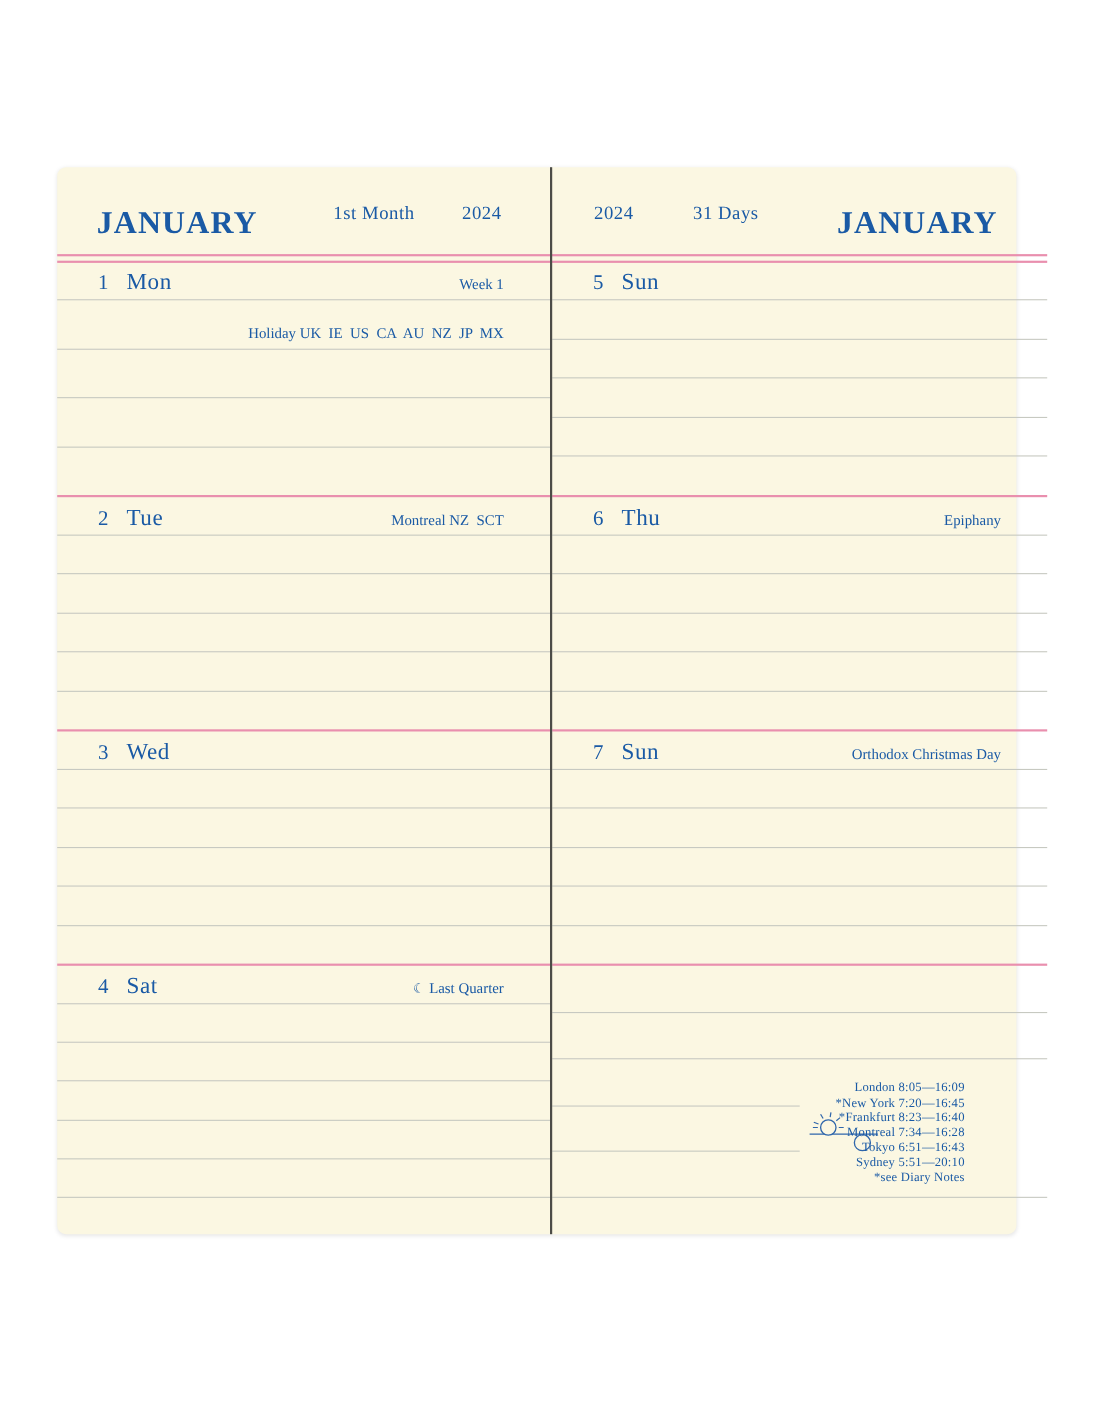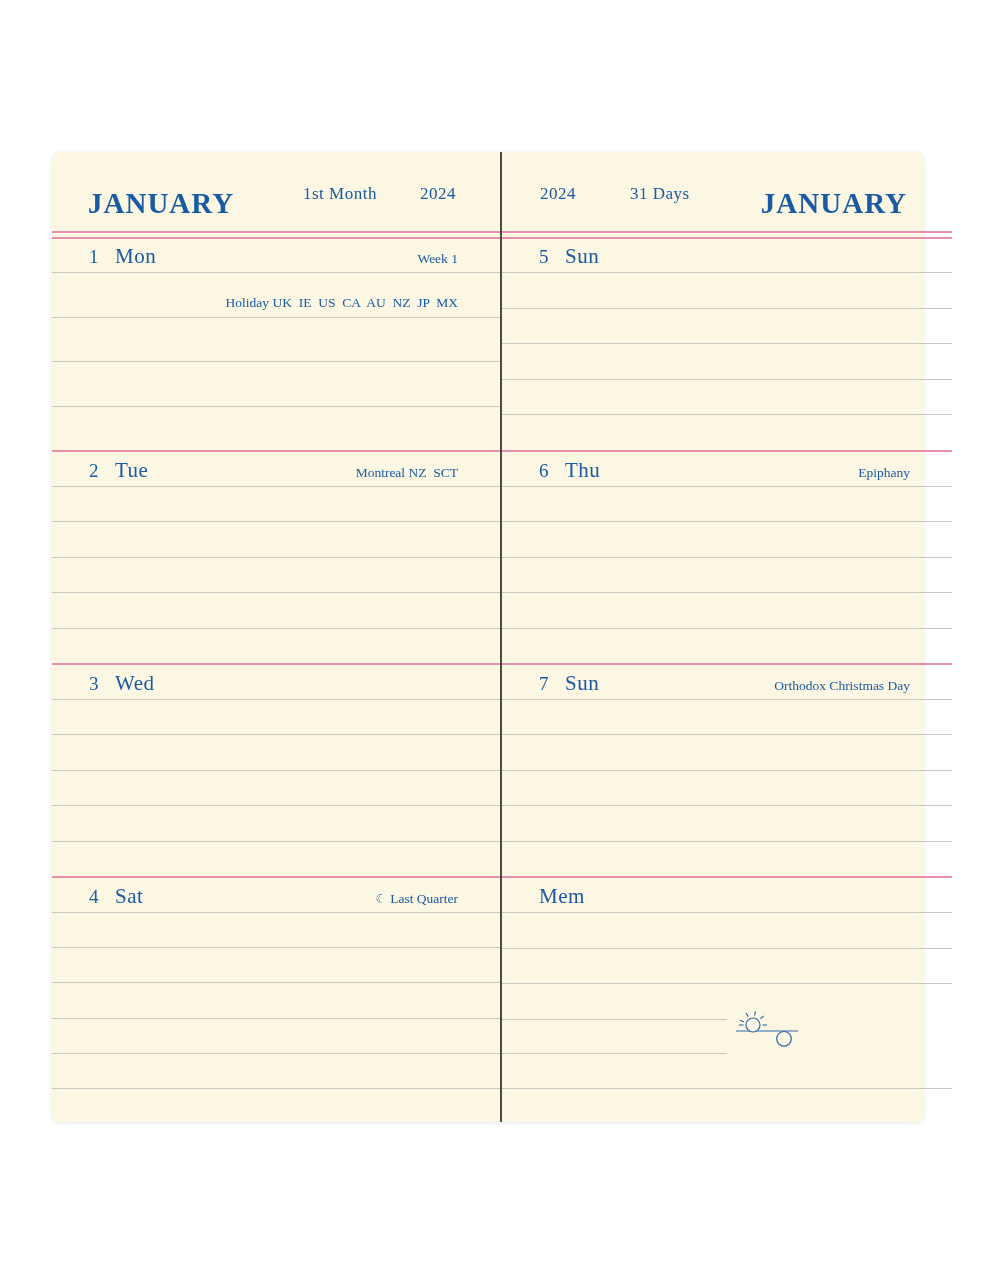--- a/index.html
+++ b/index.html
@@ -160,23 +160,20 @@
         <span class="day-note">Orthodox Christmas Day</span>
       </div>
       <div class="row"></div>
       <div class="row"></div>
       <div class="row"></div>
       <div class="row"></div>
       <div class="row"></div>
     </section>
 
     <section class="block col-r sep-top block-last" style="top:724px;height:213px">
-      <div class="day-header">
-        <span class="day-name" style="margin-left:0">Mem</span>
-      </div>
       <div class="row"></div>
       <div class="row"></div>
       <div class="row short">
           <div class="partial-rule"></div>
         </div>
       <div class="row short">
           <div class="partial-rule"></div>
         </div>
       <div class="row"></div>
     </section>
@@ -187,16 +184,25 @@
       <circle cx="70" cy="33.8" r="7.3" fill="#fbf7e2" stroke="#2f66ab" stroke-width="1.2"></circle>
       <g stroke="#2f66ab" stroke-width="1.1">
         <line x1="48.5" y1="20" x2="53" y2="20"></line>
         <line x1="46.3" y1="13.9" x2="49.7" y2="11"></line>
         <line x1="40.7" y1="10.6" x2="41.4" y2="6.2"></line>
         <line x1="34.3" y1="11.8" x2="32" y2="7.9"></line>
         <line x1="30.1" y1="16.8" x2="25.8" y2="15.2"></line>
         <line x1="29.5" y1="20" x2="25" y2="20"></line>
       </g>
     </svg>
+    <div class="sun-times">
+      <div>London 8:05—16:09</div>
+      <div>*New York 7:20—16:45</div>
+      <div>*Frankfurt 8:23—16:40</div>
+      <div>Montreal 7:34—16:28</div>
+      <div>Tokyo 6:51—16:43</div>
+      <div>Sydney 5:51—20:10</div>
+      <div>*see Diary Notes</div>
+    </div>
 
     <div class="divider"></div>
   </div>
 </div>
 
 </body></html>

